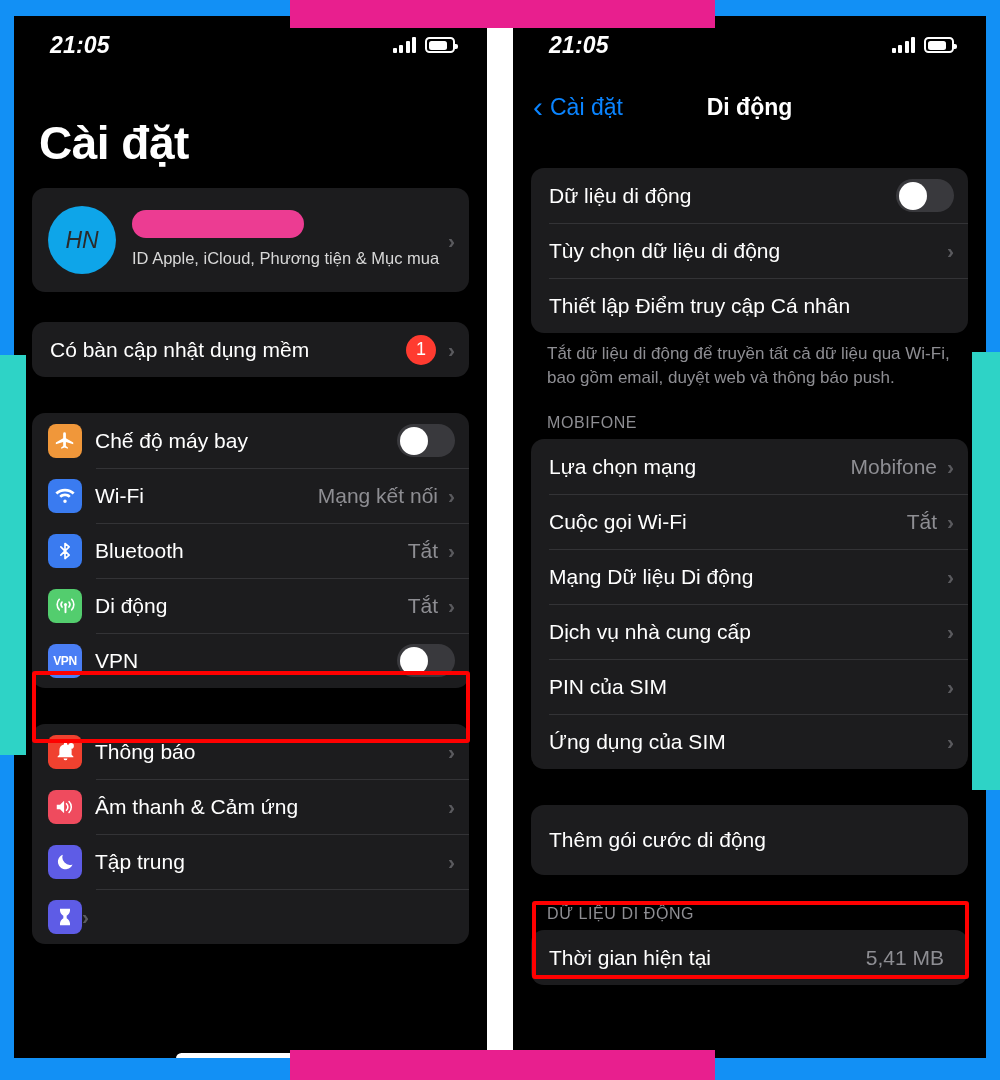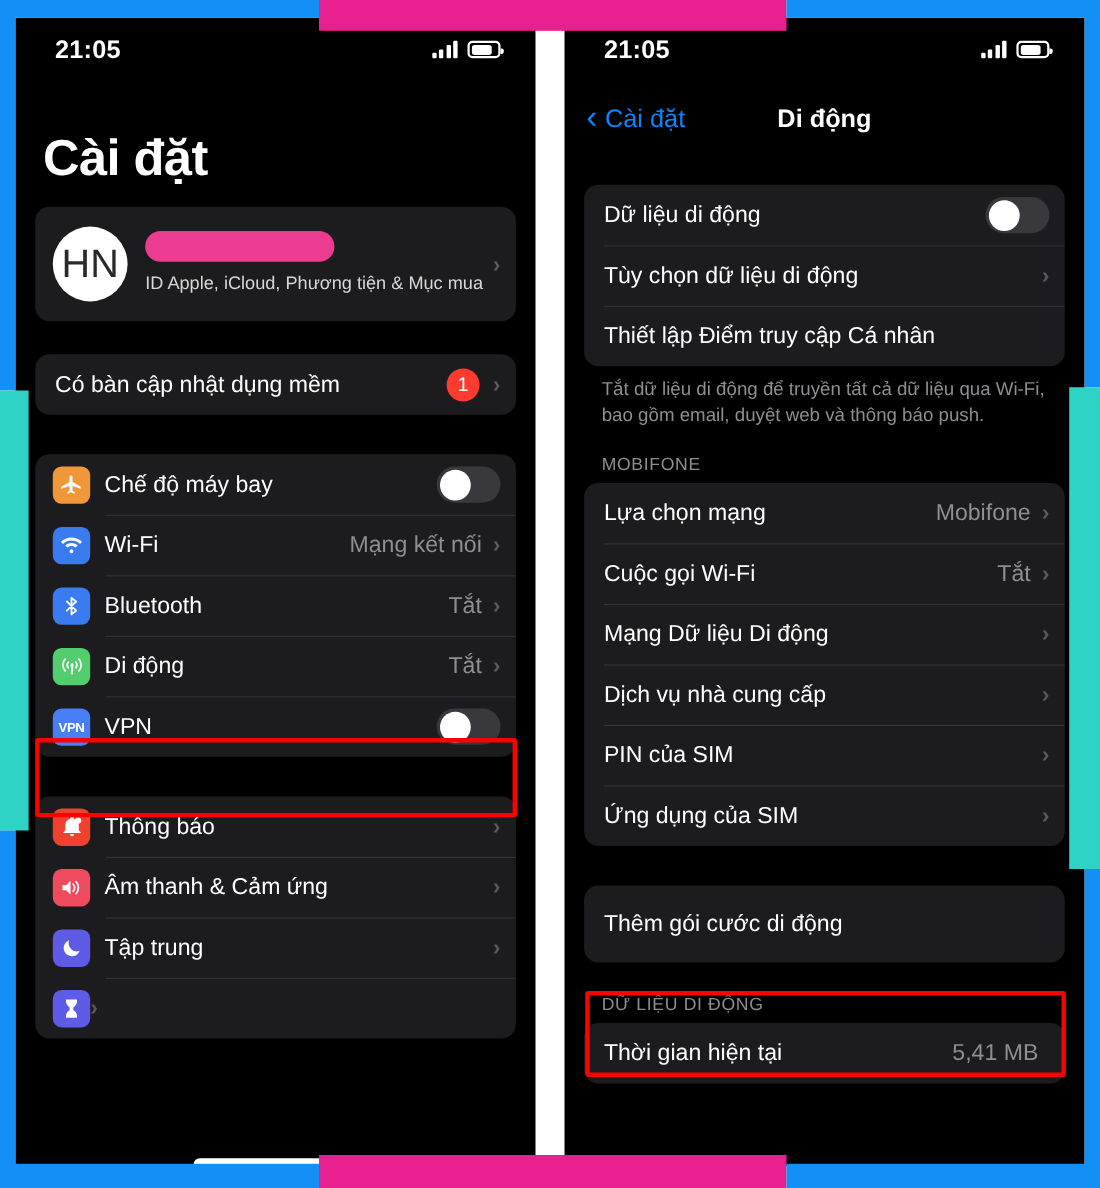--- a/index.html
+++ b/index.html
@@ -44,21 +44,21 @@
     color: #ffffff;
   }
   .phone-left  { left: 14px;  top: 16px; width: 473px; height: 1044px; }
   .phone-right { left: 513px; top: 16px; width: 473px; height: 1044px; }
 
   
   .statusbar {
     display: flex; align-items: center; justify-content: space-between;
     height: 48px; padding: 10px 32px 0 36px;
   }
-  .sb-time { font-size: 23px; font-weight: bold; letter-spacing: 0.2px; color: #fff; }
+  .sb-time { font-size: 23px; font-weight: bold; letter-spacing: 0.2px; color: #fff; font-style: italic; }
   .sb-right { display: flex; align-items: center; gap: 9px; }
   .bars { display: flex; align-items: flex-end; gap: 2.5px; height: 16px; }
   .bars i { display: block; width: 4px; background: #fff; border-radius: 1px; }
   .bars i:nth-child(1) { height: 5px; }
   .bars i:nth-child(2) { height: 8px; }
   .bars i:nth-child(3) { height: 12px; }
   .bars i:nth-child(4) { height: 16px; }
   .battery { position: relative; width: 30px; height: 16px; border: 2px solid #fff; border-radius: 4.5px; }
   .battery::after {
     content: ""; position: absolute; right: -4.5px; top: 4.5px;
@@ -108,23 +108,23 @@
     position: relative; flex: 0 0 58px;
   }
   .toggle .knob {
     position: absolute; top: 2.5px; left: 2.5px;
     width: 28px; height: 28px; border-radius: 50%; background: #fff;
   }
 
   
   .account-card { background: #1c1c1e; border-radius: 13px; margin: 0 18px; display: flex; align-items: center; padding: 18px 14px 18px 16px; }
   .avatar {
-    width: 68px; height: 68px; border-radius: 50%; background: #ffffff; color: #2a2a2a;
+    width: 68px; height: 68px; border-radius: 50%; background: #0ea5e9; color: #2a2a2a;
     display: flex; align-items: center; justify-content: center;
-    font-size: 36px; flex: 0 0 68px;
+    font-size: 23px; flex: 0 0 68px; font-style: italic;
   }
   .account-text { flex: 1; padding-left: 16px; padding-right: 8px; }
   .name-redaction { width: 172px; height: 28px; background: #ec3c92; border-radius: 14px; margin-bottom: 9px; }
   .account-sub { font-size: 16.5px; color: #d8d8d8; line-height: 1.35; }
 
   
   .badge {
     background: #ff3b30; color: #fff; border-radius: 50%;
     width: 30px; height: 30px; display: flex; align-items: center; justify-content: center;
     font-size: 18px; margin-right: 12px; flex: 0 0 30px;

